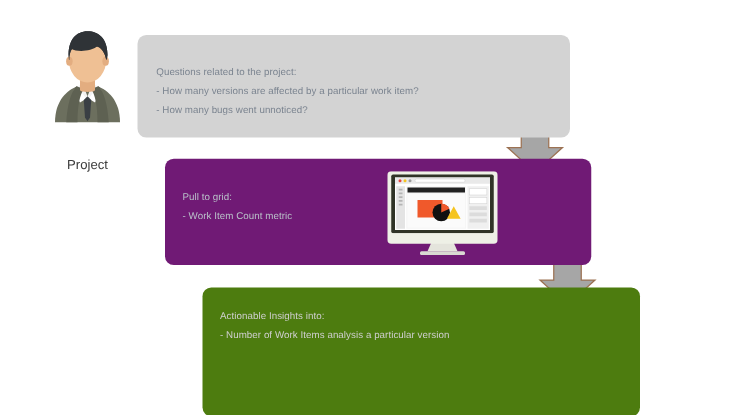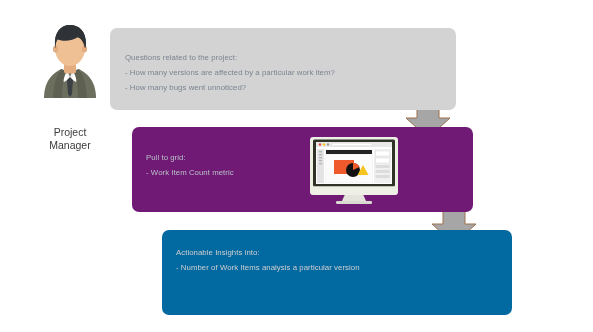--- a/index.html
+++ b/index.html
@@ -68,22 +68,22 @@
     left: 132px;
     top: 127px;
     width: 341px;
     height: 85px;
     background: #701a75;
   }
   .card-insights {
     left: 162px;
     top: 230px;
     width: 350px;
-    height: 85px;
-    background: #0369a1;
+    height: 103px;
+    background: #4d7c0f;
   }
 
   .card-body {
     position: absolute;
     left: 0;
     top: 0;
     padding: 0;
   }
   .card-questions .card-body { left: 15px; top: 22px; }
   .card-pull .card-body     { left: 14px; top: 23px; }
@@ -142,21 +142,20 @@
 
         <ellipse cx="17.5" cy="27" rx="2.6" ry="3.6" fill="#e3ad80"></ellipse>
         <ellipse cx="46.5" cy="27" rx="2.6" ry="3.6" fill="#e3ad80"></ellipse>
 
         <path d="M17 24 C16 10 23 3 32 3 C41 3 48 9 48 22 C48 25 47 26 47 26 C46 20 43 16 39 15 C34 18 25 19 20 17 C18 19 17.6 22 17.5 26 C17.3 26 17 26 17 24 Z" fill="#2f3337"></path>
         <path d="M19 17 C24 20 35 19 40 15 C44 17 46 21 47 26 L48 22 C48 9 41 3 32 3 C23 3 16 10 17 24 Z" fill="#2f3337"></path>
       </svg>
     </div>
     <div class="persona-label">
       <div>Project</div>
-      <div>Manager</div>
     </div>
   </div>
 
   <div class="arrow" style="left:404px; top:88px; width:48px; height:52px;">
     <svg width="48" height="52" viewBox="0 0 48 52" xmlns="http://www.w3.org/2000/svg">
       <path d="M13 1 L35 1 L35 30 L46 30 L24 50 L2 30 L13 30 Z" fill="#a6a6a6" stroke="#9c7253" stroke-width="1"></path>
     </svg>
   </div>
 
   <div class="arrow" style="left:430px; top:194px; width:48px; height:52px;">

